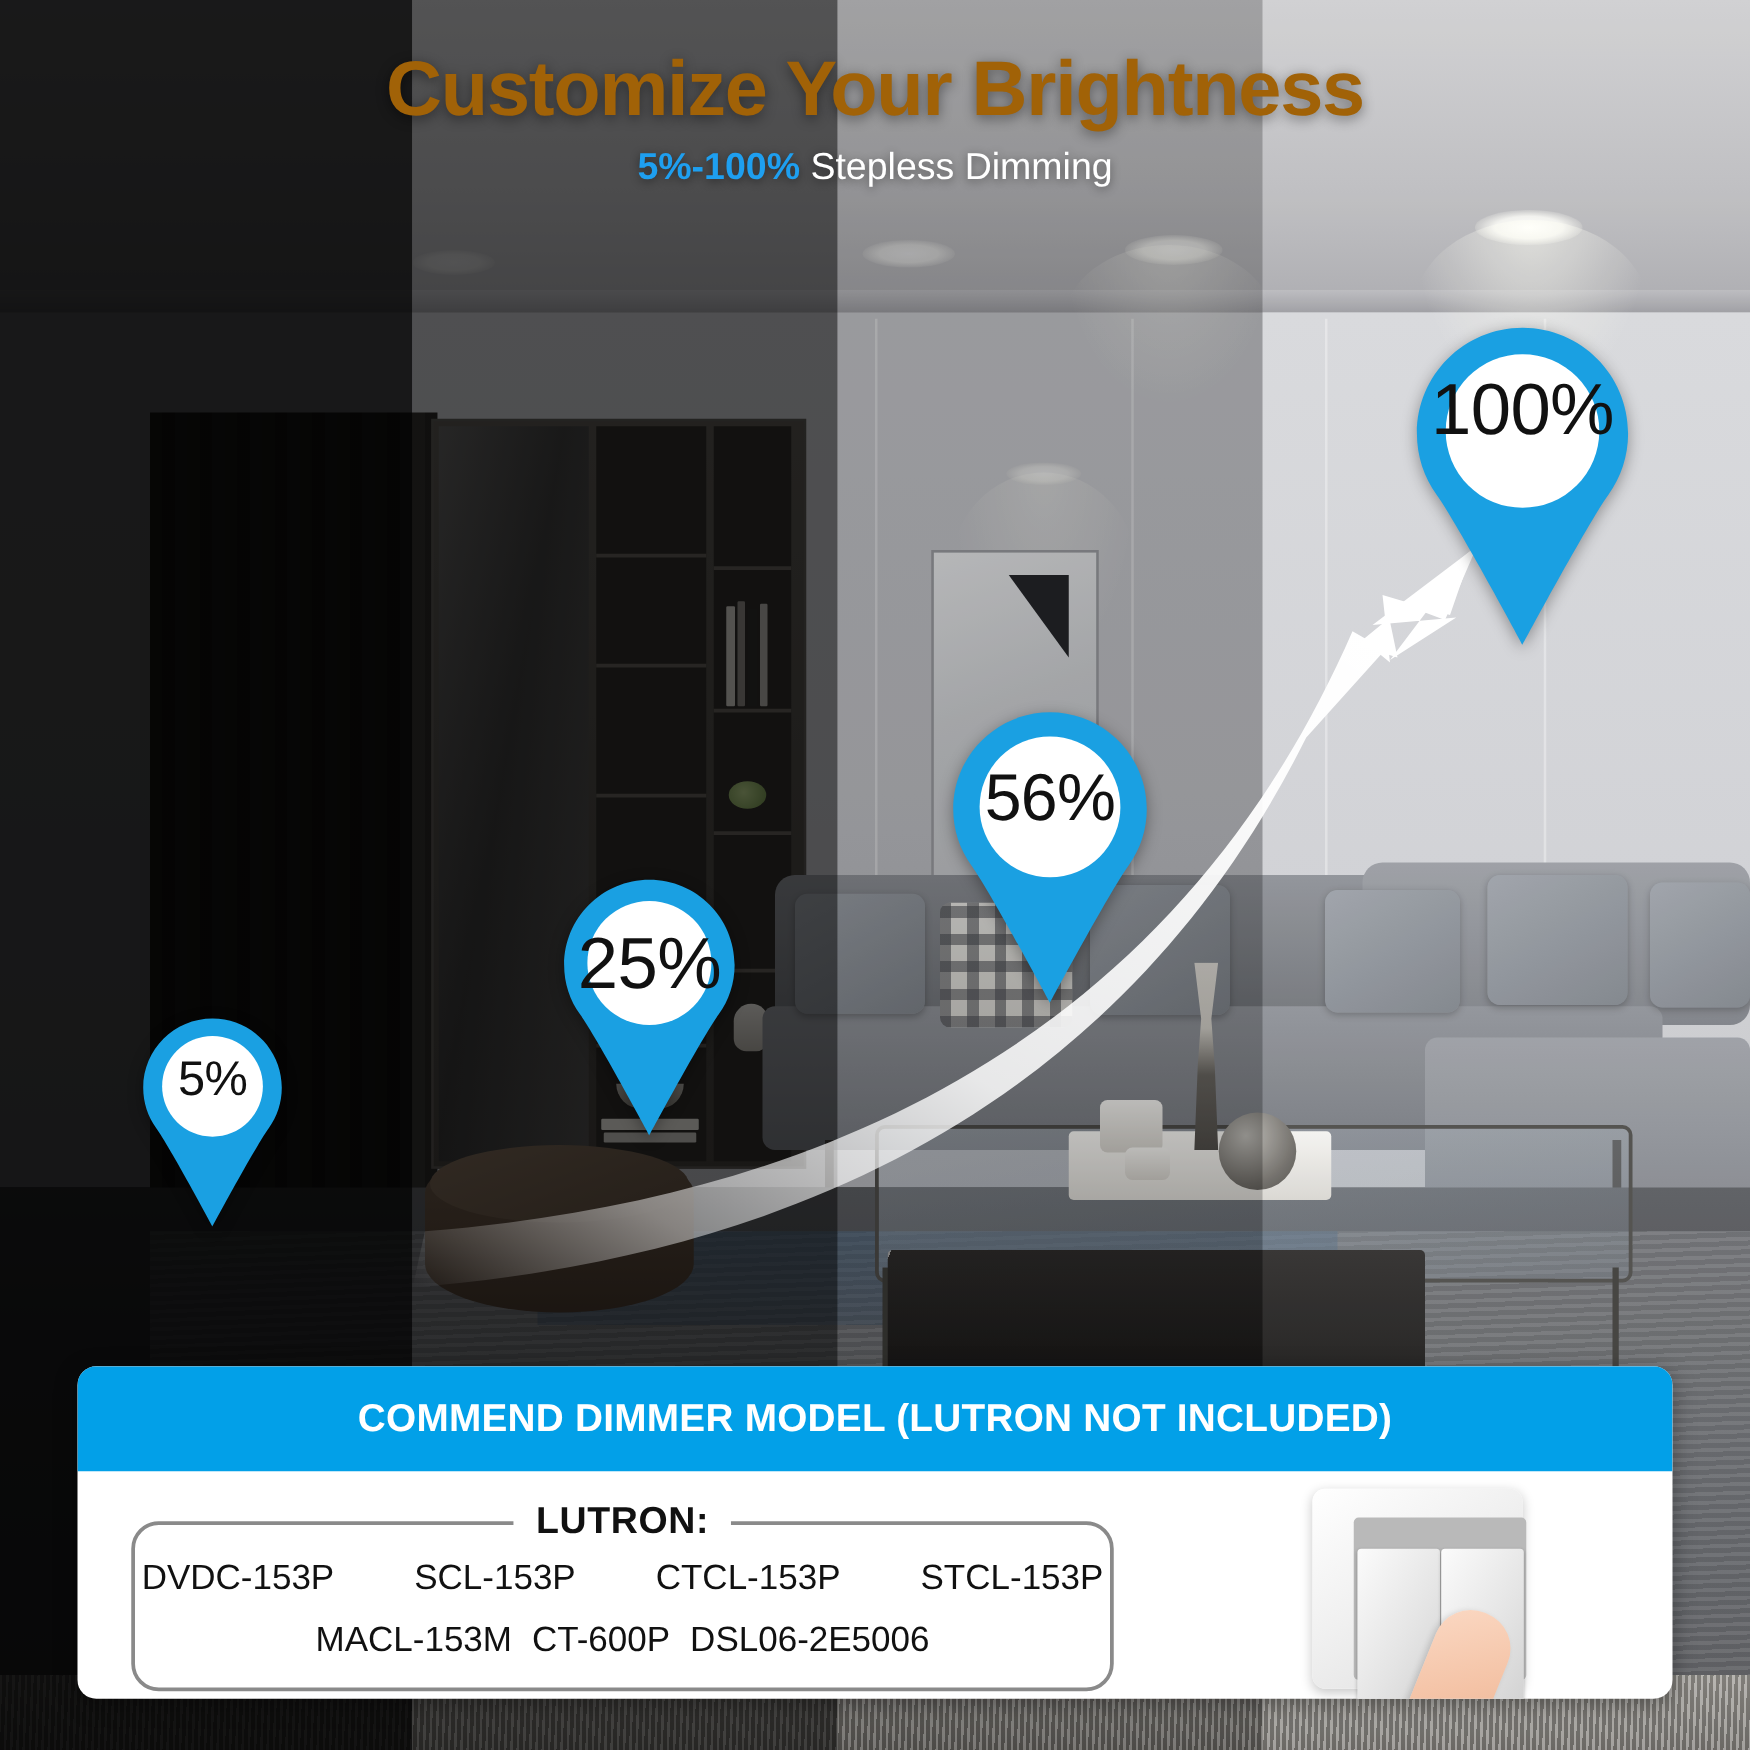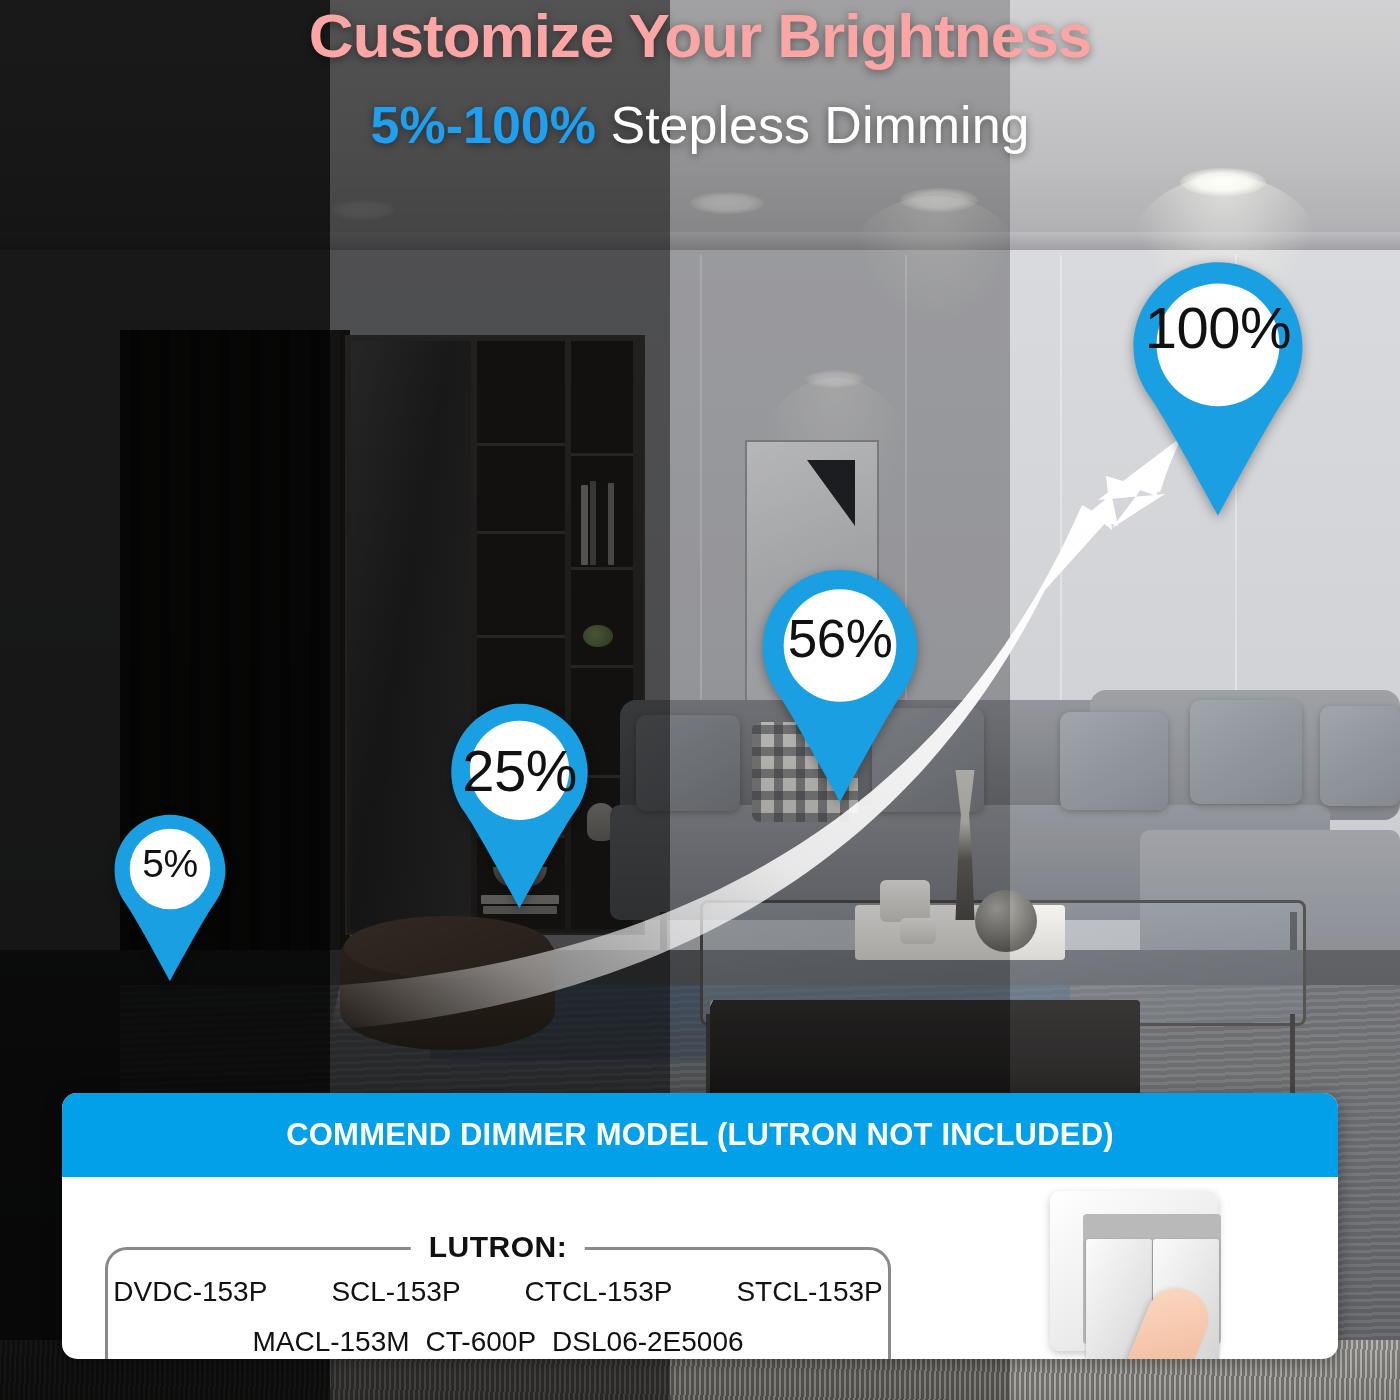--- a/index.html
+++ b/index.html
@@ -196,46 +196,46 @@
   .pin svg{display:block;filter:drop-shadow(0 3px 6px rgba(0,0,0,.35));}
   .pin-label{
     position:absolute;left:0;right:0;
     text-align:center;color:#111;font-weight:400;
     letter-spacing:-.5px;white-space:nowrap;
   }
 
   
   .header{position:absolute;left:0;top:0;width:100%;text-align:center;}
   .h-title{
-    margin:0;
-    font-size:62px;font-weight:bold;color:#fca5a5;
+    margin:0;padding-top:36px;
+    font-size:62px;font-weight:bold;color:#a16207;
     letter-spacing:-1px;
     text-shadow:0 2px 10px rgba(0,0,0,.45);
   }
   .h-sub{
-    margin:24px 0 0;font-size:52px;color:#ffffff;font-weight:400;
+    margin:10px 0 0;font-size:30px;color:#ffffff;font-weight:400;
     text-shadow:0 2px 8px rgba(0,0,0,.45);
   }
   .h-sub .hl{font-weight:bold;}
 
   
   .card{
     position:absolute;left:62px;top:1093px;width:1276px;height:266px;
     background:#ffffff;border-radius:15px;overflow:hidden;
     box-shadow:0 4px 18px rgba(0,0,0,.35);
   }
   .card-banner{
     height:84px;display:flex;align-items:center;justify-content:center;
   }
   .card-banner span{
     color:#fff;font-weight:bold;font-size:31px;letter-spacing:.2px;
   }
   .card-body{
     position:relative;height:206px;
-    display:flex;align-items:flex-end;
+    display:flex;align-items:center;
   }
   .models{
     position:relative;margin:10px 0 0 43px;width:760px;
     border:3px solid #8a8a8a;border-radius:22px;
     padding:26px 10px 22px;
   }
   .models-legend{
     position:absolute;top:-20px;left:50%;transform:translateX(-50%);
     background:#fff;padding:0 18px;
     font-size:30px;font-weight:bold;color:#111;letter-spacing:.5px;

